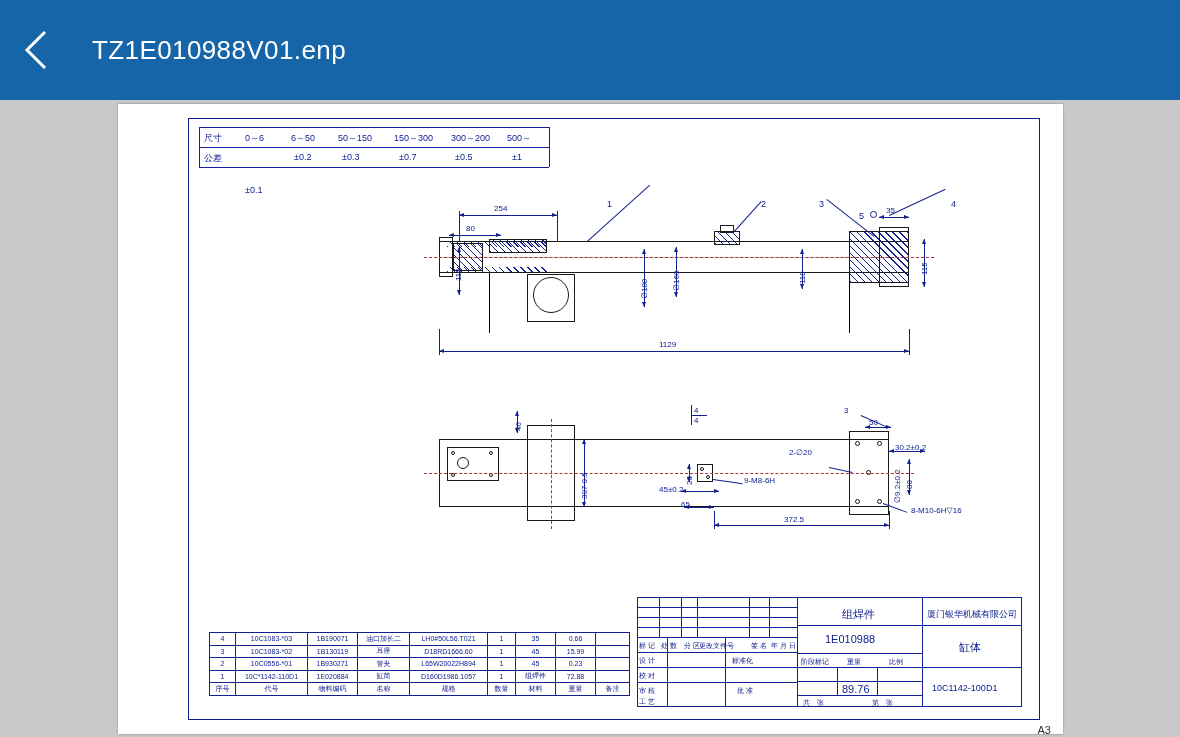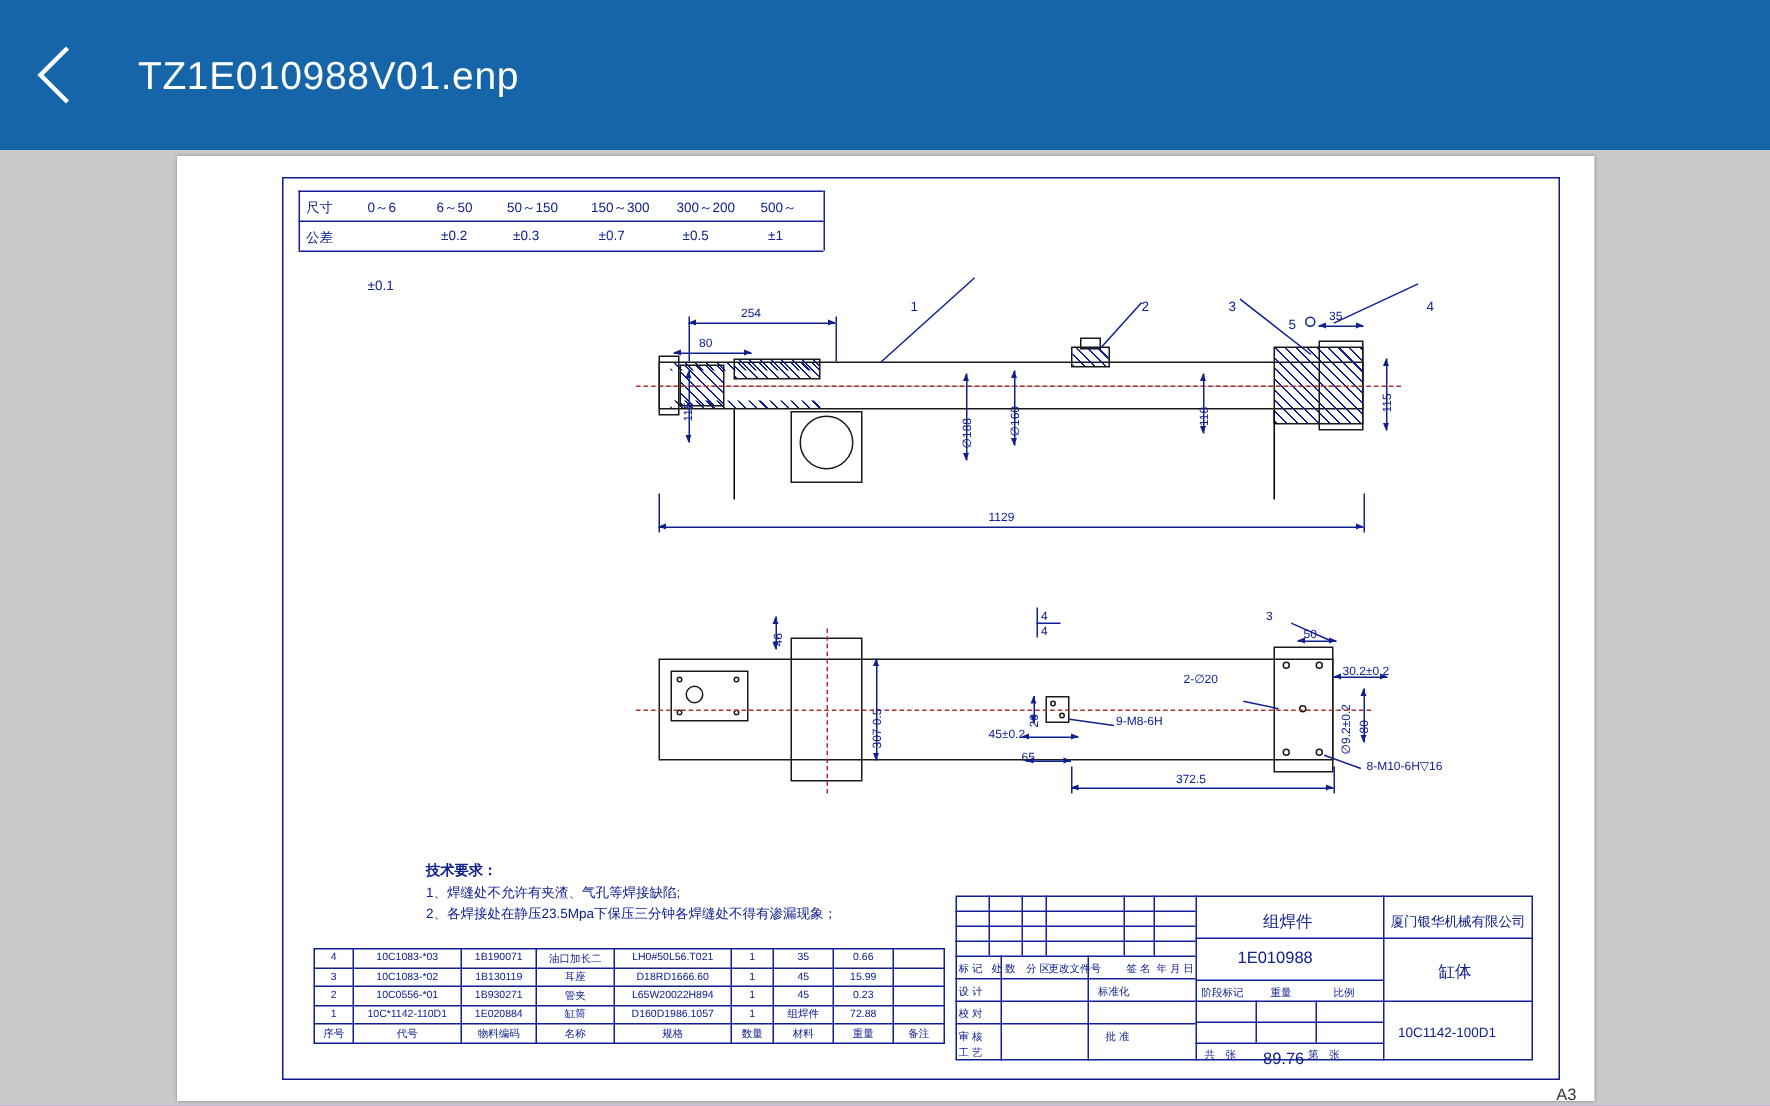--- a/index.html
+++ b/index.html
@@ -319,25 +319,20 @@
 
           <div class="txt" style="left:505px; top:288px;">4</div>
           <div class="txt" style="left:505px; top:298px;">4</div>
           <div class="ln h1" style="left:502px; top:296px; width:16px;"></div>
           <div class="ln v1" style="left:502px; top:286px; height:20px;"></div>
 
           <div class="txt" style="left:655px; top:288px;">3</div>
           <div class="leader" style="left:672px; top:296px; width:30px; transform: rotate(24deg);"></div>
         </div>
 
-        <div class="tech">
-          <div class="t-title">技术要求：</div>
-          <div>1、焊缝处不允许有夹渣、气孔等焊接缺陷;</div>
-          <div>2、各焊接处在静压23.5Mpa下保压三分钟各焊缝处不得有渗漏现象；</div>
-        </div>
 
         <div class="bom">
           <table>
             <colgroup>
               <col style="width:26px">
                 <col style="width:72px">
                 <col style="width:50px">
               <col style="width:52px">
                 <col style="width:78px">
                 <col style="width:28px">
@@ -446,21 +441,21 @@
           <div class="ln h1" style="left:160px; top:84px; width:125px;"></div>
           <div class="ln h1" style="left:160px; top:98px; width:125px;"></div>
           <div class="ln v1" style="left:200px; top:70px; height:28px;"></div>
           <div class="ln v1" style="left:240px; top:70px; height:28px;"></div>
 
           <div class="tb-txt m" style="left:205px; top:10px;">组焊件</div>
           <div class="tb-txt m" style="left:188px; top:36px;">1E010988</div>
           <div class="tb-txt c" style="left:164px; top:60px;">阶段标记</div>
           <div class="tb-txt c" style="left:210px; top:60px;">重量</div>
           <div class="tb-txt c" style="left:252px; top:60px;">比例</div>
-          <div class="tb-txt m" style="left:205px; top:103px;">89.76</div>
+          <div class="tb-txt m" style="left:205px; top:86px;">89.76</div>
           <div class="tb-txt c" style="left:166px; top:101px;">共　张</div>
           <div class="tb-txt c" style="left:235px; top:101px;">第　张</div>
 
           <div class="ln h1" style="left:285px; top:28px; width:100px;"></div>
           <div class="ln h1" style="left:285px; top:70px; width:100px;"></div>
           <div class="tb-txt" style="left:290px; top:11px; font-size:9px;">厦门银华机械有限公司</div>
           <div class="tb-txt m" style="left:322px; top:43px;">缸体</div>
           <div class="tb-txt" style="left:295px; top:86px; font-size:9px;">10C1142-100D1</div>
         </div>
 

